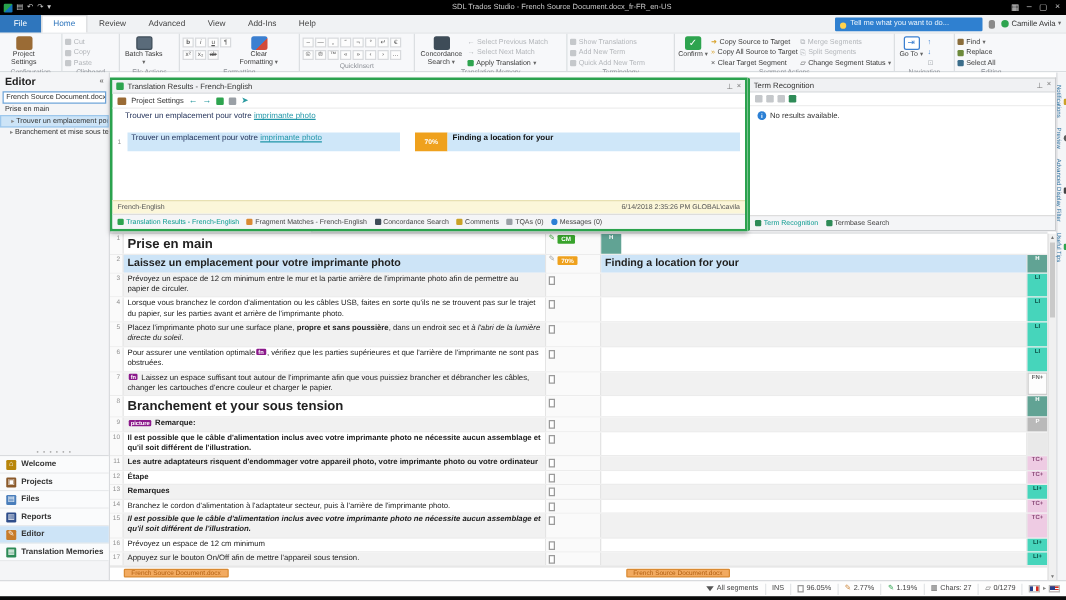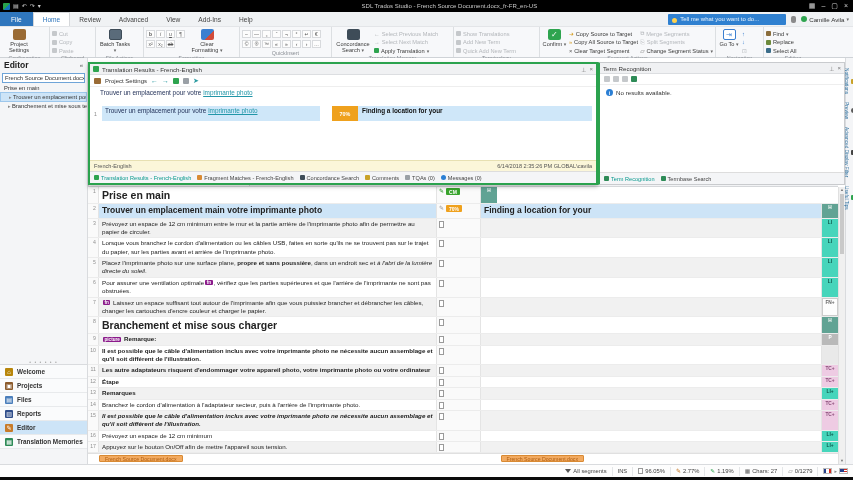--- a/index.html
+++ b/index.html
@@ -461,21 +461,21 @@
             <div class="seg-num">1</div>
             <div class="seg-src">Prise en main</div>
             <div class="seg-status">
               <span class="pencil" style="color: rgb(47, 158, 47);">✎</span>
               <span class="badge" style="background: rgb(56, 163, 44);">CM</span>
             </div>
             <div class="seg-struct" style="background: rgb(97, 163, 148); color: rgb(255, 255, 255);">H</div>
           </div>
           <div class="seg-row selected style-h2">
             <div class="seg-num">2</div>
-            <div class="seg-src">Trouver un emplacement main votre imprimante photo</div>
+            <div class="seg-src">Laissez un emplacement pour votre imprimante photo</div>
             <div class="seg-status">
               <span class="pencil" style="color: rgb(154, 154, 154);">✎</span>
               <span class="badge" style="background: rgb(239, 161, 29);">70%</span>
             </div>
             <div class="seg-tgt">Finding a location for your</div>
             <div class="seg-struct" style="background: rgb(97, 163, 148); color: rgb(255, 255, 255);">H</div>
           </div>
           <div class="seg-row zebra">
             <div class="seg-num">3</div>
             <div class="seg-src">Prévoyez un espace de 12 cm minimum entre le mur et la partie arrière de l'imprimante photo afin de permettre au papier de circuler.</div>
@@ -516,21 +516,21 @@
             <div class="seg-num">7</div>
             <div class="seg-src"><span class="inline-tag">fn</span><span> Laissez un espace suffisant tout autour de l'imprimante afin que vous puissiez brancher et débrancher les câbles, changer les cartouches d'encre couleur et charger le papier.</span></div>
             <div class="seg-status">
               <span class="docicon"></span>
             </div>
             <div class="seg-tgt"></div>
             <div class="seg-struct" style="background: rgb(253, 253, 253); color: rgb(102, 102, 102); border: 1px solid rgb(204, 204, 204);">FN+</div>
           </div>
           <div class="seg-row style-h1">
             <div class="seg-num">8</div>
-            <div class="seg-src">Branchement et mise sous charger</div>
+            <div class="seg-src">Branchement et your sous tension</div>
             <div class="seg-status">
               <span class="docicon"></span>
             </div>
             <div class="seg-tgt"></div>
             <div class="seg-struct" style="background: rgb(97, 163, 148); color: rgb(255, 255, 255);">H</div>
           </div>
           <div class="seg-row zebra">
             <div class="seg-num">9</div>
             <div class="seg-src"><span class="inline-tag">picture</span><span style="font-weight: bold;"> Remarque:</span></div>
             <div class="seg-status">

